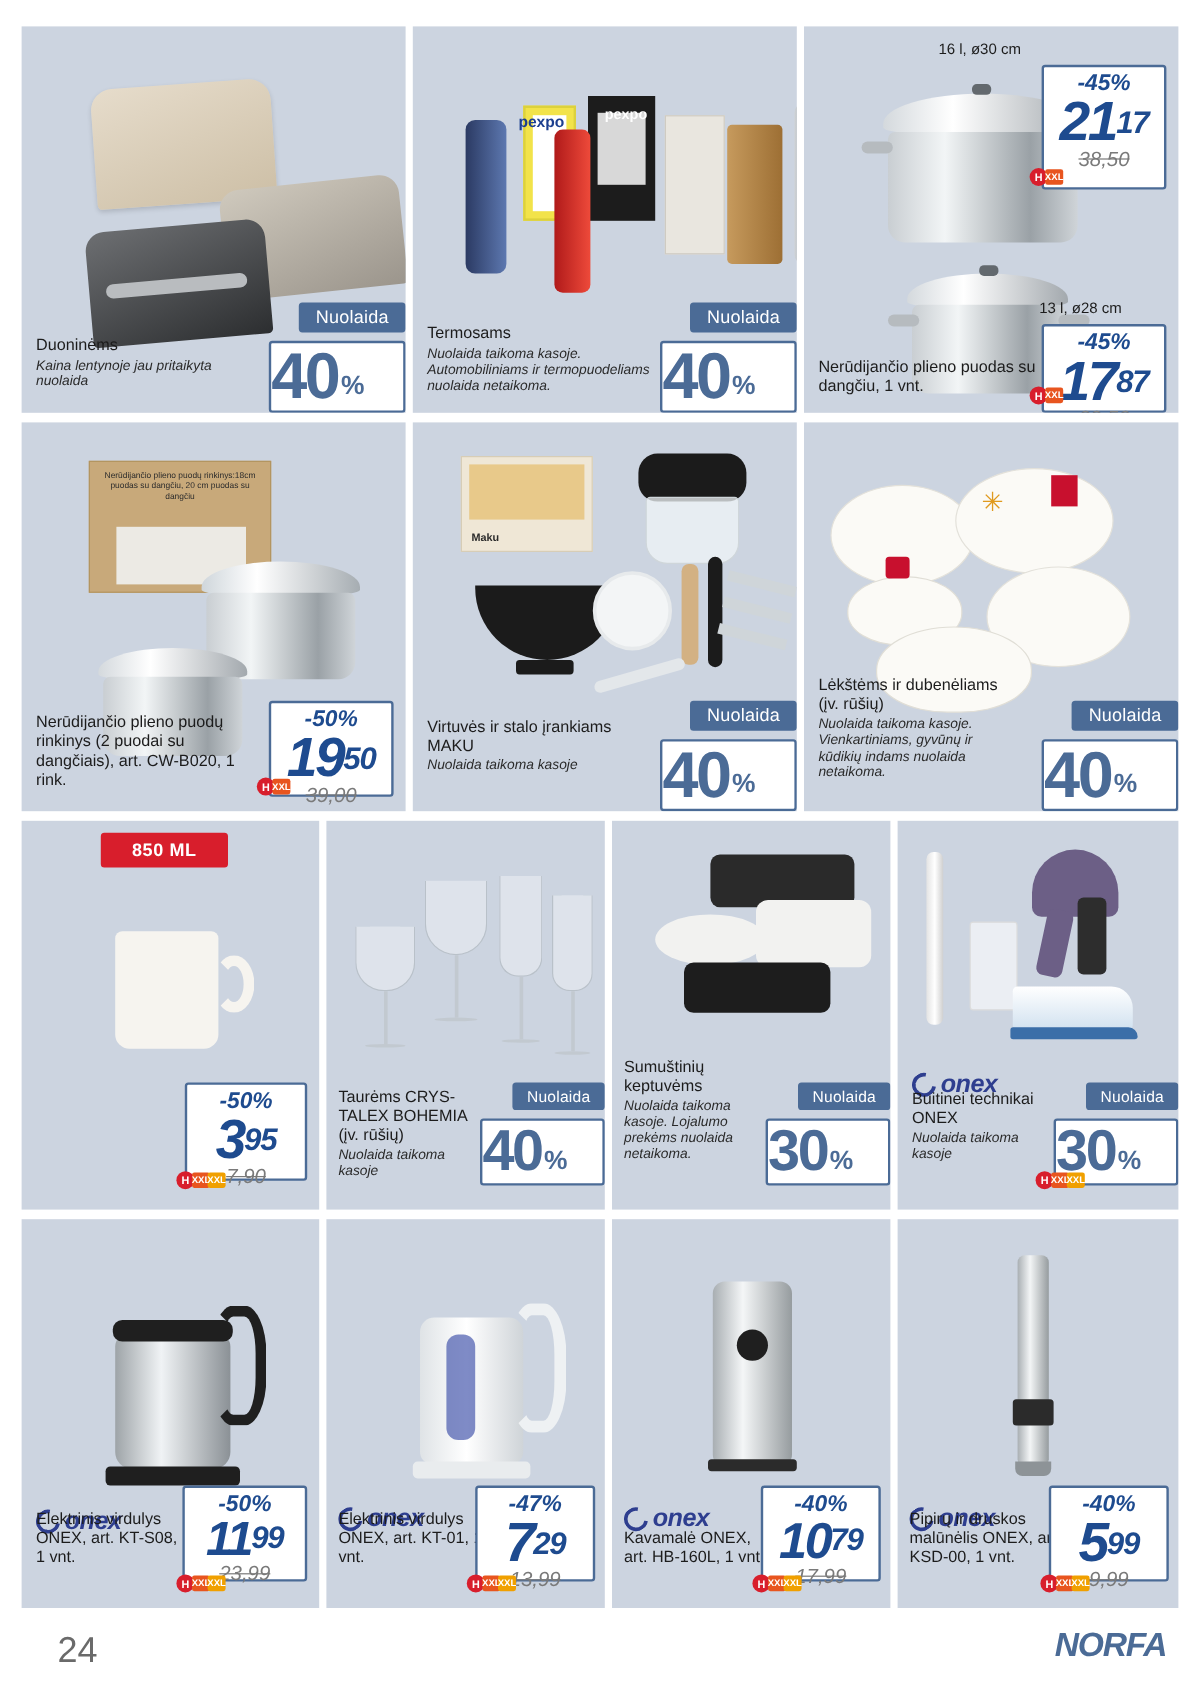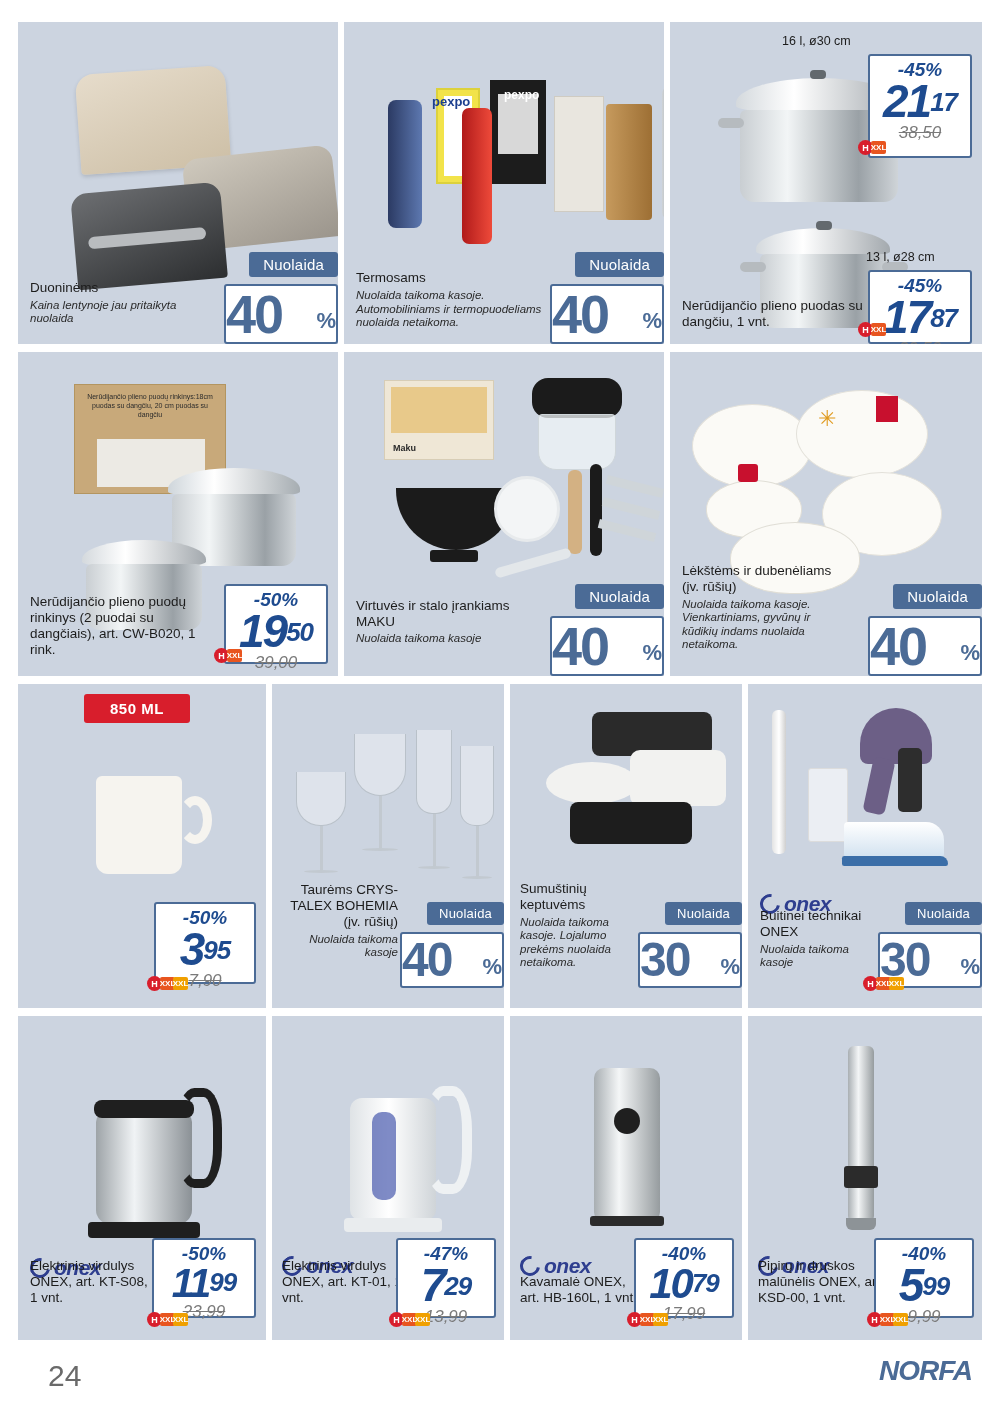--- a/index.html
+++ b/index.html
@@ -40,21 +40,21 @@
     border-radius:3px;
     letter-spacing:.2px;
   }
   .pctbox {
     position:absolute;
     background:#ffffff;
     border:2px solid #4b6b96;
     color:#4b6b96;
     display:flex;
     align-items:center;
-    justify-content:space-between;
+    justify-content:flex-start;
     border-radius:3px;
   }
   .pctbox .num { font-size:54px; font-weight:bold; letter-spacing:-2px; line-height:1; }
   .pctbox .pc  { font-size:22px; font-weight:bold; margin-left:2px; margin-top:14px;}
 
   
   .pricebox {
     position:absolute;
     background:#ffffff;
     border:2px solid #4b6b96;
@@ -374,21 +374,21 @@
       <div class="bowlg" style="left:0;top:0;width:36px;height:84px;border-radius:0 0 16px 16px;"></div>
       <div class="stem" style="left:17px;top:84px;height:52px;"></div>
       <div class="foot" style="left:2px;top:136px;width:32px;"></div>
     </div>
     <div class="glass" style="left:188px;top:62px;">
       <div class="bowlg" style="left:0;top:0;width:34px;height:80px;border-radius:0 0 15px 15px;"></div>
       <div class="stem" style="left:16px;top:80px;height:50px;"></div>
       <div class="foot" style="left:2px;top:130px;width:30px;"></div>
     </div>
 
-    <div class="txtblock" style="width:50%;bottom:48px;left:10px;text-align:right;">
+    <div class="txtblock" style="width:50%;bottom:24px;left:10px;">
       <div class="title">Taurėms CRYS-TALEX BOHEMIA (įv. rūšių)</div>
       <div class="sub">Nuolaida taikoma kasoje</div>
     </div>
 
     <div class="nuolaida-tag" style="right:0px;top:218px;font-size:13px;padding:4px 12px;">Nuolaida</div>
     <div class="pctbox" style="right:0px;top:248px;width:104px;height:56px;">
       <span class="num" style="font-size:48px;">40</span>
       <span class="pc">%</span>
     </div>
   </div>

